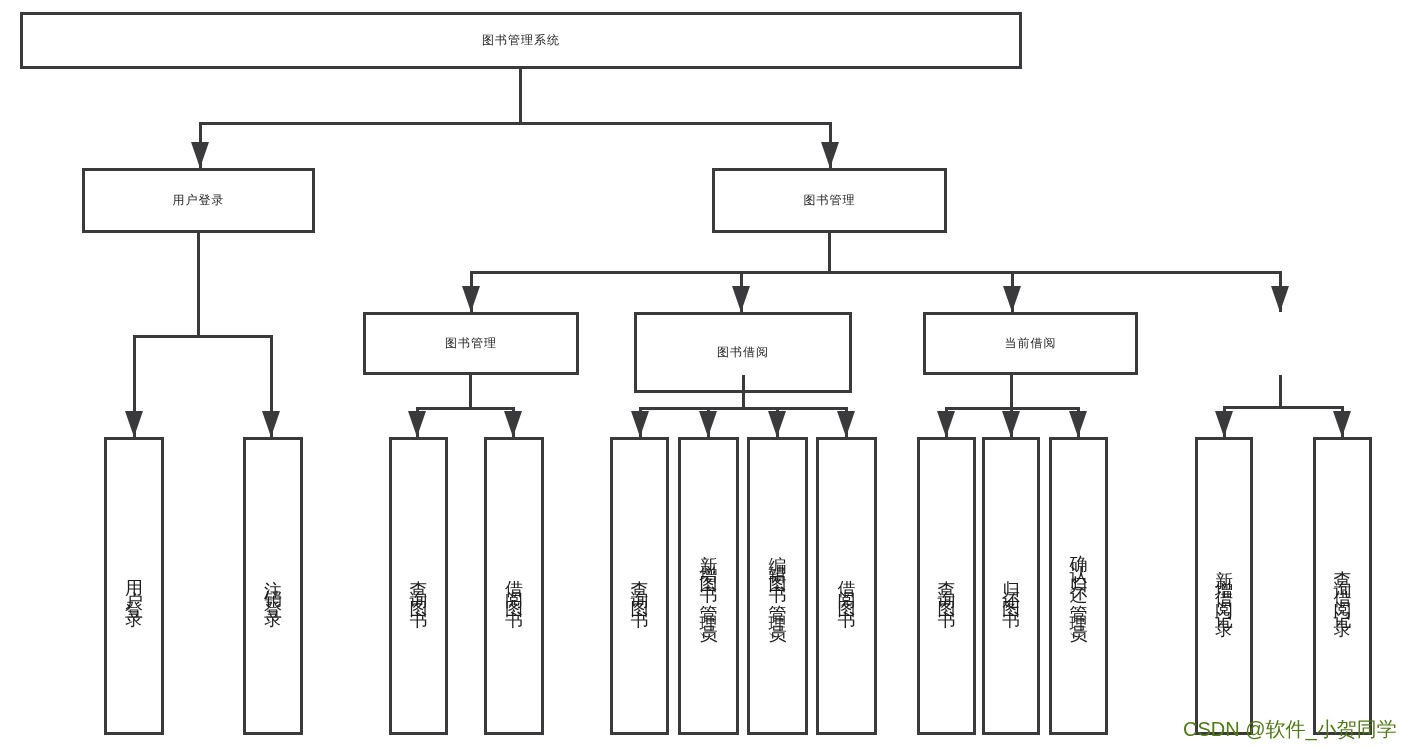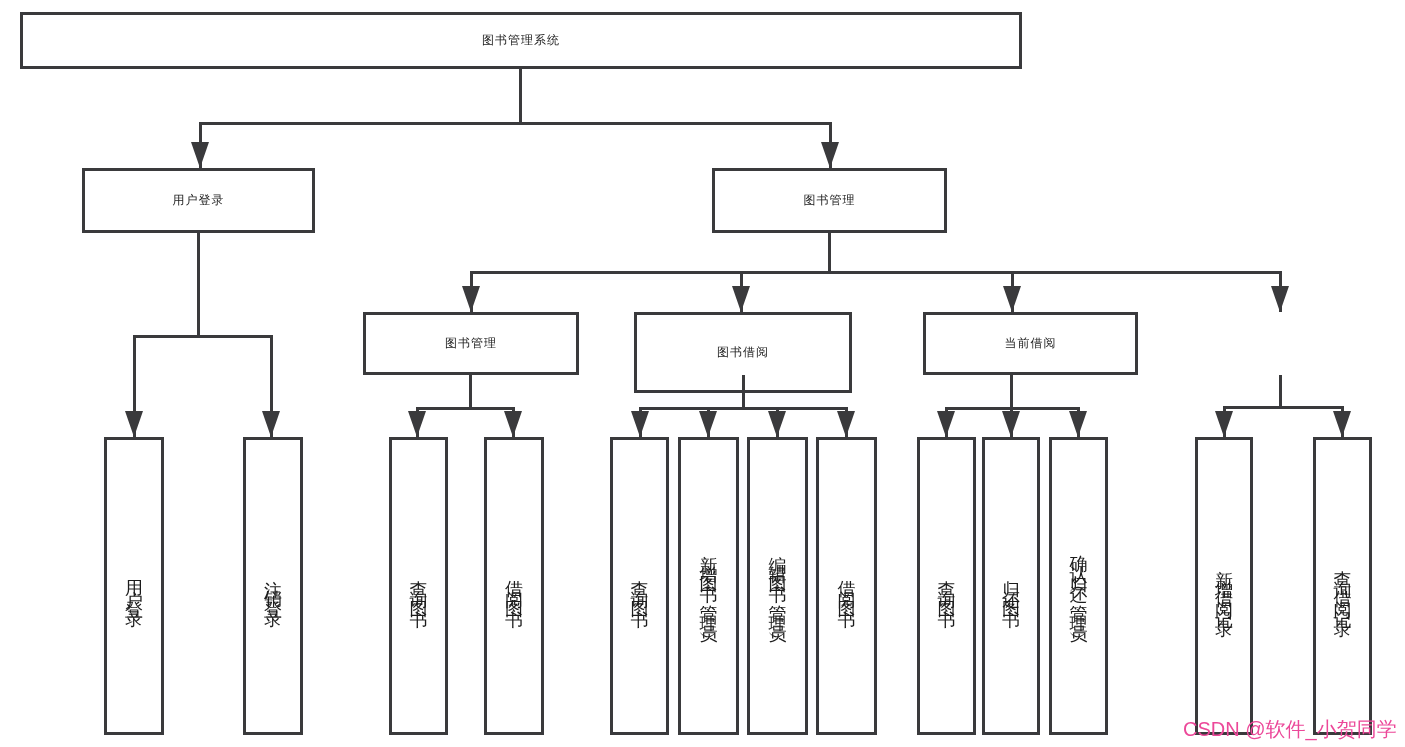--- a/index.html
+++ b/index.html
@@ -37,21 +37,21 @@
     width: 0; height: 0;
     border-left: 9px solid transparent;
     border-right: 9px solid transparent;
     border-top: 26px solid #3a3a3c;
   }
   .watermark {
     position: absolute;
     left: 1183px;
     top: 716px;
     font-size: 20px;
-    color: #ec4899;
+    color: #4d7c0f;
     white-space: nowrap;
     z-index: 10;
   }
 </style>
 </head>
 <body>
 
 <div class="canvas">
 
   <div class="box hbox" style="left:20px; top:12px; width:1002px; height:57px;">

